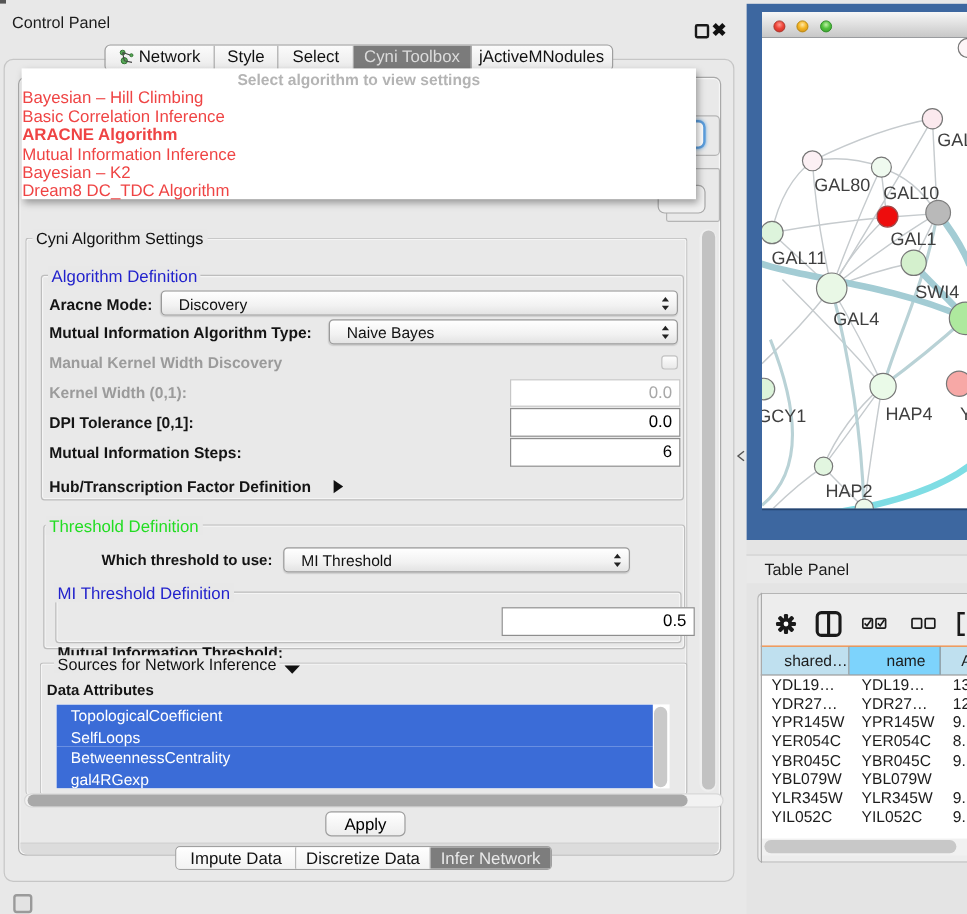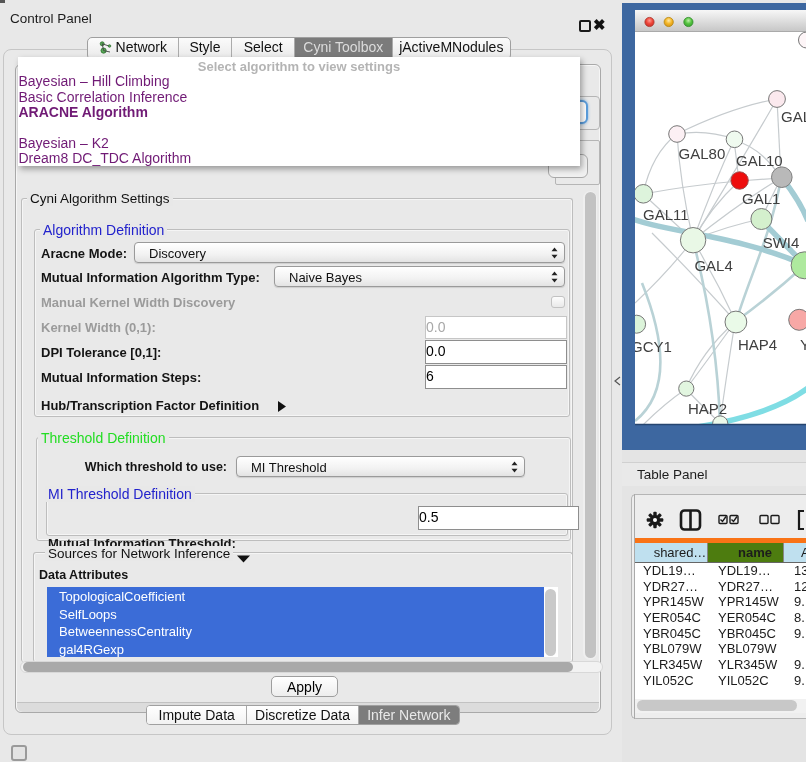--- a/index.html
+++ b/index.html
@@ -9,21 +9,21 @@
   .lbl { position:absolute; font-size:13px; font-weight:bold; color:#141414; white-space:nowrap; }
   .glbl { color:#9b9b9b; }
   .group { position:absolute; border:1px solid #bdbdbd; border-radius:3px; box-shadow:inset 0 0 0 1px rgba(255,255,255,.55); }
   .gtitle { position:absolute; background:#e8e8e8; padding:0 3px; white-space:nowrap; font-size:13.5px; }
   .combo { position:absolute; border:1px solid #9a9a9a; border-radius:4px;
            background:linear-gradient(#ffffff,#f2f2f2 60%,#e3e3e3); font-size:13px; color:#111;
            box-shadow:0 1px 1px rgba(0,0,0,.12); }
   .combo .ctext { position:absolute; left:14px; top:3px; font-size:13px; }
   .combo .arr { position:absolute; right:5px; top:2px; width:9px; height:16px; }
   .field { position:absolute; background:#fff; border:1px solid #8e8e8e; font-size:14px; color:#000;
-           text-align:left; padding:2px 6px 0 0; }
+           text-align:right; padding:2px 6px 0 0; }
   .dis { border-color:#c6c6c6; color:#a8a8a8; }
 </style>
 </head>
 <body>
 
 <div class="abs" style="left:0;top:0;width:5px;height:3px;background:#555;"></div>
 
 <div class="abs" style="left:0;top:5px;width:612px;height:26px;">
   <div class="abs" style="left:10px;top:6px;font-size:13.5px;color:#1c1c1c;">Control Panel</div>
   <div class="abs" style="left:579px;top:15px;width:12px;height:12px;border:2px solid #1a1a1a;border-radius:2px;"></div>
@@ -155,25 +155,26 @@
 
 <div class="abs" style="left:614px;top:372px;"><svg width="7" height="10">
       <path d="M6,1 L1,5 L6,9" stroke="#555" stroke-width="1.2" fill="none"></path>
     </svg></div>
 
 <div class="abs" style="left:18px;top:57px;width:562px;height:109px;background:#fff;box-shadow:2px 3px 6px rgba(0,0,0,.35);z-index:50;">
   <div style="text-align:center;font-size:13px;font-weight:bold;color:#b4b4b4;padding-top:2px;">Select algorithm to view settings</div>
   <div class="pitem" style="top:16px;">Bayesian – Hill Climbing</div>
   <div class="pitem" style="top:31.5px;">Basic Correlation Inference</div>
   <div class="pitem" style="top:47px;font-weight:bold;">ARACNE Algorithm</div>
+  <div class="pitem" style="top:62.5px;">Mutual Information Inference</div>
   <div class="pitem" style="top:77.5px;">Bayesian – K2</div>
   <div class="pitem" style="top:93px;">Dream8 DC_TDC Algorithm</div>
 </div>
 <style>
- .pitem { position:absolute; left:0.5px; font-size:14px; color:#701a75; white-space:nowrap; }
+ .pitem { position:absolute; left:0.5px; font-size:14px; color:#ef4444; white-space:nowrap; }
 </style>
 
 <div class="abs" style="left:622px;top:3px;width:184px;height:447px;">
 <svg width="184" height="447" viewBox="0 0 184 447" font-family="Liberation Sans, sans-serif">
   <rect x="0" y="0" width="184" height="447" fill="#3d67a0"></rect>
   <defs>
     <linearGradient id="tb" x1="0" y1="0" x2="0" y2="1">
       <stop offset="0" stop-color="#f7f7f7"></stop>
           <stop offset="1" stop-color="#c6c6c6"></stop>
     </linearGradient>
@@ -320,23 +321,23 @@
         <path d="M76.5,10.5 L78.5,12.5 L82,7.5"></path>
         <path d="M87.5,10.5 L89.5,12.5 L93,7.5"></path>
         <rect x="116" y="6.5" width="8" height="8" rx="1"></rect>
         <rect x="127" y="6.5" width="8" height="8" rx="1"></rect>
       </g>
 
       <path d="M155,2 L163,2 L166,5 L166,20 L155,20 Z" fill="none" stroke="#1a1a1a" stroke-width="2.2"></path>
     </svg>
   </div>
 
-  <div class="abs" style="left:12px;top:88px;width:172px;height:25px;display:flex;border-top:5px solid #f97316;border-bottom:1px solid #666;">
+  <div class="abs" style="left:12px;top:88px;width:172px;height:25px;display:flex;border-top:1px solid #f97316;border-bottom:1px solid #666;">
     <div class="th" style="width:74px;background:#bfe0ef;padding-left:19px;">shared…</div>
-    <div class="th" style="width:76px;background:#4d7c0f;padding-left:19px;font-weight:bold;">name</div>
+    <div class="th" style="width:76px;background:#7dd3fc;padding-left:19px;">name</div>
     <div class="th" style="width:22px;background:#bfe0ef;border-right:none;justify-content:flex-start;padding-left:17px;">A</div>
   </div>
   <div class="abs" style="left:12px;top:113px;width:172px;height:136px;overflow:hidden;font-size:13px;color:#1c1c1c;background:#fff;">
     <div class="tr"><span class="c1">YDL19…</span><span class="c2">YDL19…</span><span class="c3">13…</span></div>
     <div class="tr"><span class="c1">YDR27…</span><span class="c2">YDR27…</span><span class="c3">12…</span></div>
     <div class="tr"><span class="c1">YPR145W</span><span class="c2">YPR145W</span><span class="c3">9.</span></div>
     <div class="tr"><span class="c1">YER054C</span><span class="c2">YER054C</span><span class="c3">8.</span></div>
     <div class="tr"><span class="c1">YBR045C</span><span class="c2">YBR045C</span><span class="c3">9.</span></div>
     <div class="tr"><span class="c1">YBL079W</span><span class="c2">YBL079W</span><span class="c3"></span></div>
     <div class="tr"><span class="c1">YLR345W</span><span class="c2">YLR345W</span><span class="c3">9.</span></div>

